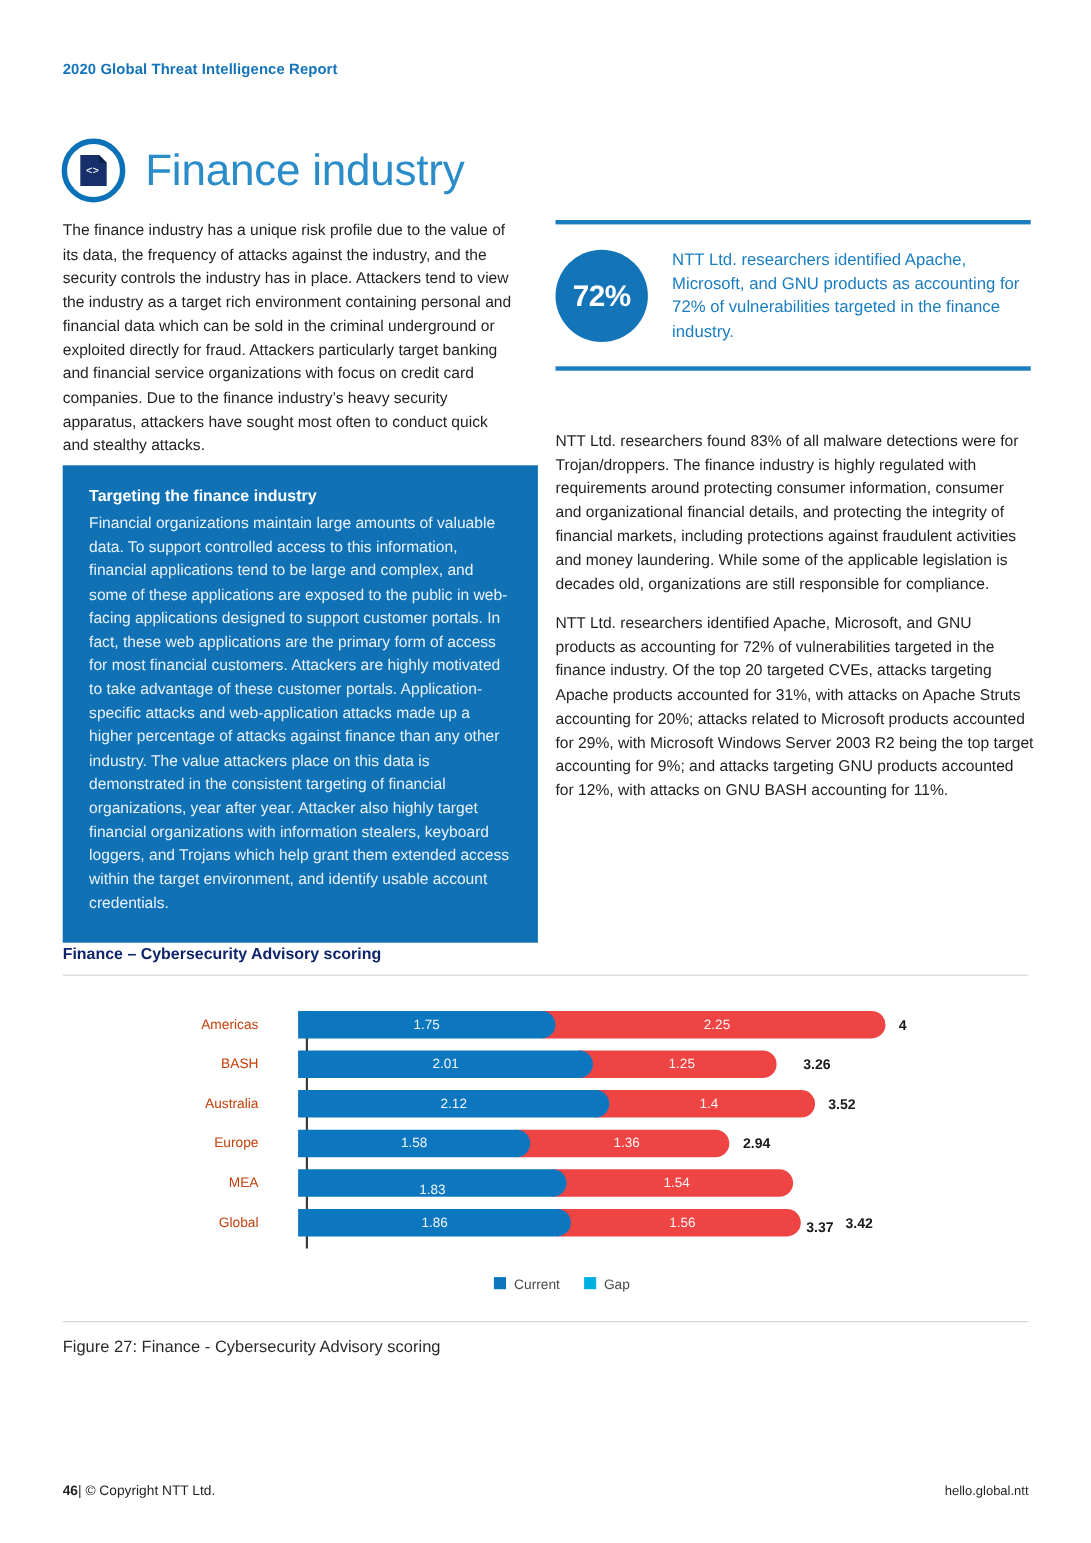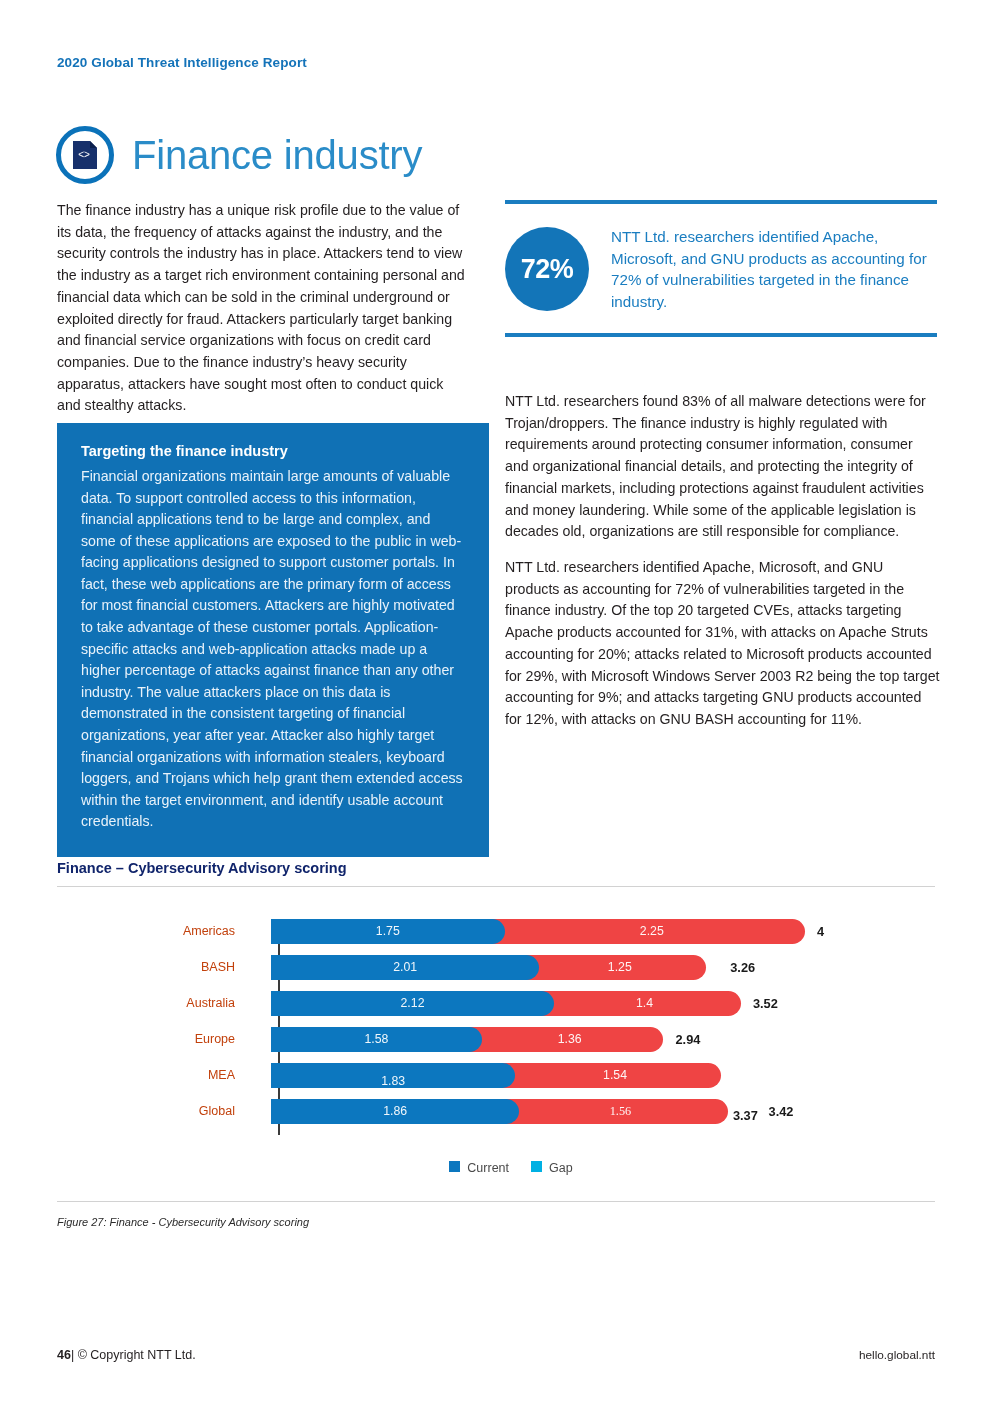--- a/index.html
+++ b/index.html
@@ -264,22 +264,21 @@
 
   .chart-bottom-rule {
     height: 1px;
     background: #d2d2d2;
     width: 100%;
     margin-top: 26px;
   }
 
   .figure-caption {
     margin-top: 14px;
-    font-size: 11px;
-    font-style: italic;
+    font-size: 15px;
     color: #2b2b2b;
   }
 
   
   .footer {
     position: absolute;
     left: 57px;
     right: 57px;
     top: 1348px;
     display: flex;
@@ -406,21 +405,21 @@
               <div class="total-val" style="left: 461.895px; margin-top: 40px;">3.37</div>
             </div>
           </div>
           <div class="bar-row">
             <div class="bar-label">Global</div>
             <div class="bar-track">
               <div class="bar-stack">
                 <div class="seg seg-current" style="width: 248.31px;">
                   <span class="seg-val">1.86</span>
                 </div>
-                <div class="seg seg-gap" style="width: 221.26px; font-family: Liberation Serif, serif;">
+                <div class="seg seg-gap" style="width: 221.26px;">
                   <span class="seg-val">1.56</span>
                 </div>
               </div>
               <div class="total-val" style="left: 468.57px; margin-left: 29px;">3.42</div>
             </div>
           </div>
         </div>
     </div>
 
     <div class="legend" id="legend">

